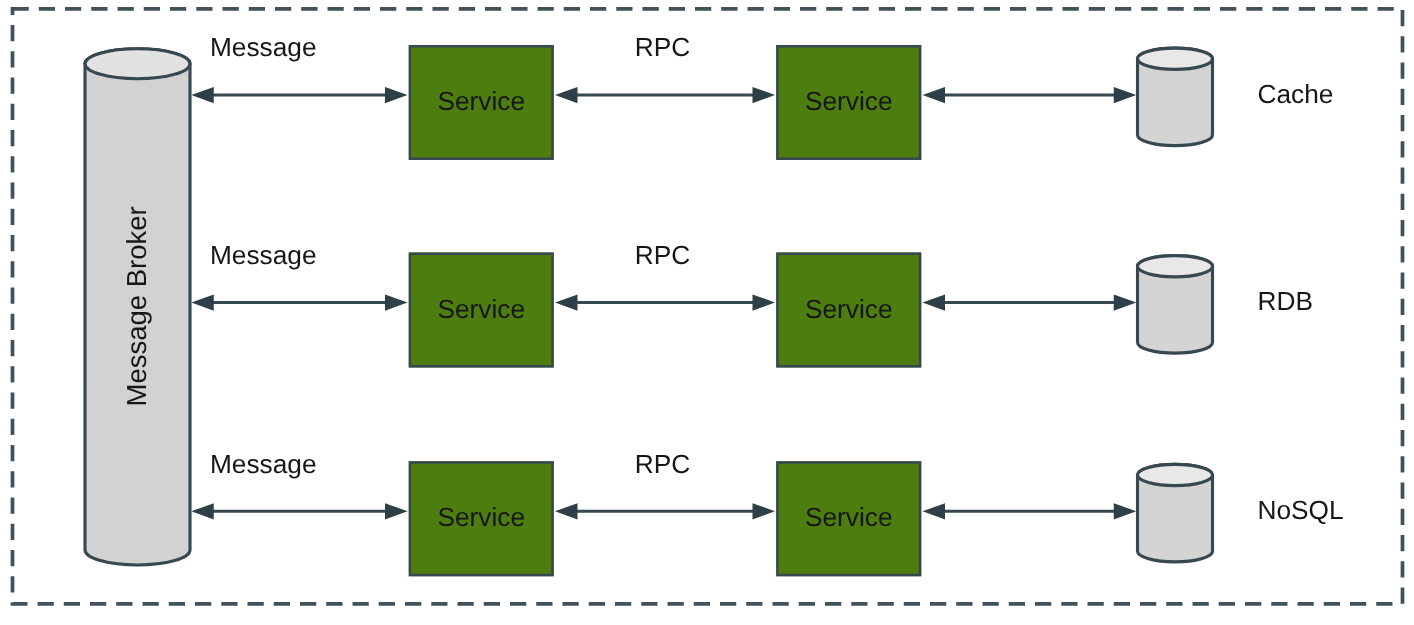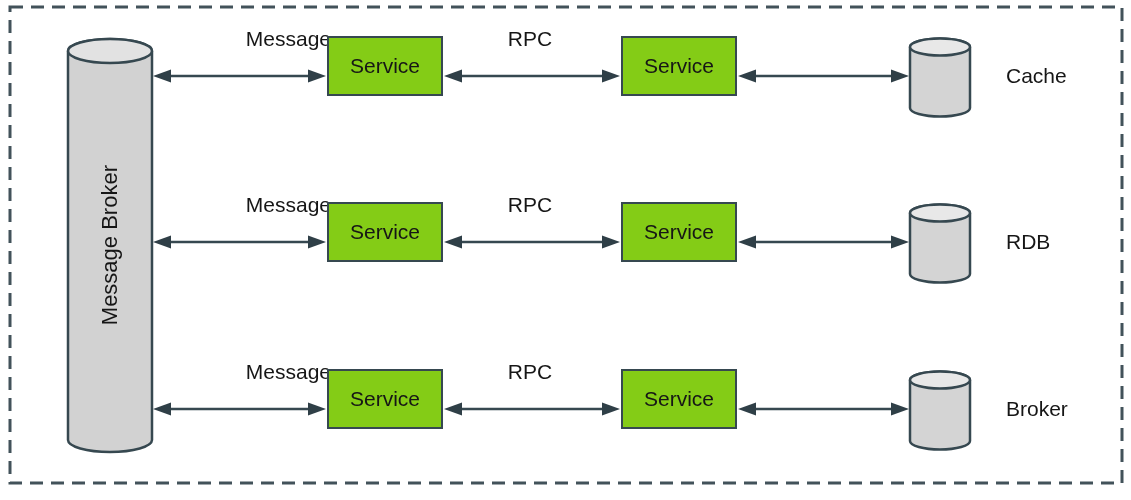--- a/index.html
+++ b/index.html
@@ -15,40 +15,40 @@
   .abs { position: absolute; }
 
   
   .r1 { --cy: 76px; }
   .r2 { --cy: 242px; }
   .r3 { --cy: 409px; }
 
   .service {
     position: absolute;
     width: 116px;
-    height: 60px;
+    height: 92px;
     top: calc(var(--cy) - 40px);
-    background: #84cc16;
+    background: #4d7c0f;
     border: 2.5px solid #364850;
     box-sizing: border-box;
     display: flex;
     align-items: center;
     justify-content: center;
     font-size: 21px;
   }
   .sl { left: 327px; }
   .sr { left: 621px; }
 
   .lbl {
     position: absolute;
     font-size: 21px;
     line-height: 26px;
     white-space: nowrap;
   }
-  .msg { left: 185px; width: 146px; text-align: right; top: calc(var(--cy) - 50px); }
+  .msg { left: 168px; width: 146px; text-align: left; top: calc(var(--cy) - 50px); }
   .rpc { left: 480px; width: 100px; text-align: center; top: calc(var(--cy) - 50px); }
   .ds  { left: 1006px; top: calc(var(--cy) - 13px); }
 
   .arrow { top: calc(var(--cy) - 11px); }
 
   .dbicon { top: calc(var(--cy) - 41px); left: 907px; }
 
   .broker-label-wrap {
     position: absolute;
     left: 65px; top: 36px;
@@ -162,15 +162,15 @@
   </div>
   <svg class="abs arrow r3" style="left:737px" width="173" height="22">
     <line x1="16" y1="11" x2="157" y2="11" stroke="#364850" stroke-width="2.5"></line>
     <polygon points="1,11 19,4.5 19,17.5" fill="#2f3f47"></polygon>
     <polygon points="172,11 154,4.5 154,17.5" fill="#2f3f47"></polygon>
   </svg>
   <svg class="abs dbicon r3" width="66" height="88">
     <path d="M3,12 A30,8.5 0 0 1 63,12 L63,73 A30,8.5 0 0 1 3,73 Z" fill="#d4d4d4" stroke="#364850" stroke-width="2.5"></path>
     <ellipse cx="33" cy="12" rx="30" ry="8.5" fill="#e8e8e8" stroke="#364850" stroke-width="2.5"></ellipse>
   </svg>
-  <div class="lbl ds r3">Broker</div>
+  <div class="lbl ds r3">NoSQL</div>
 
 </div>
 
 </body></html>

